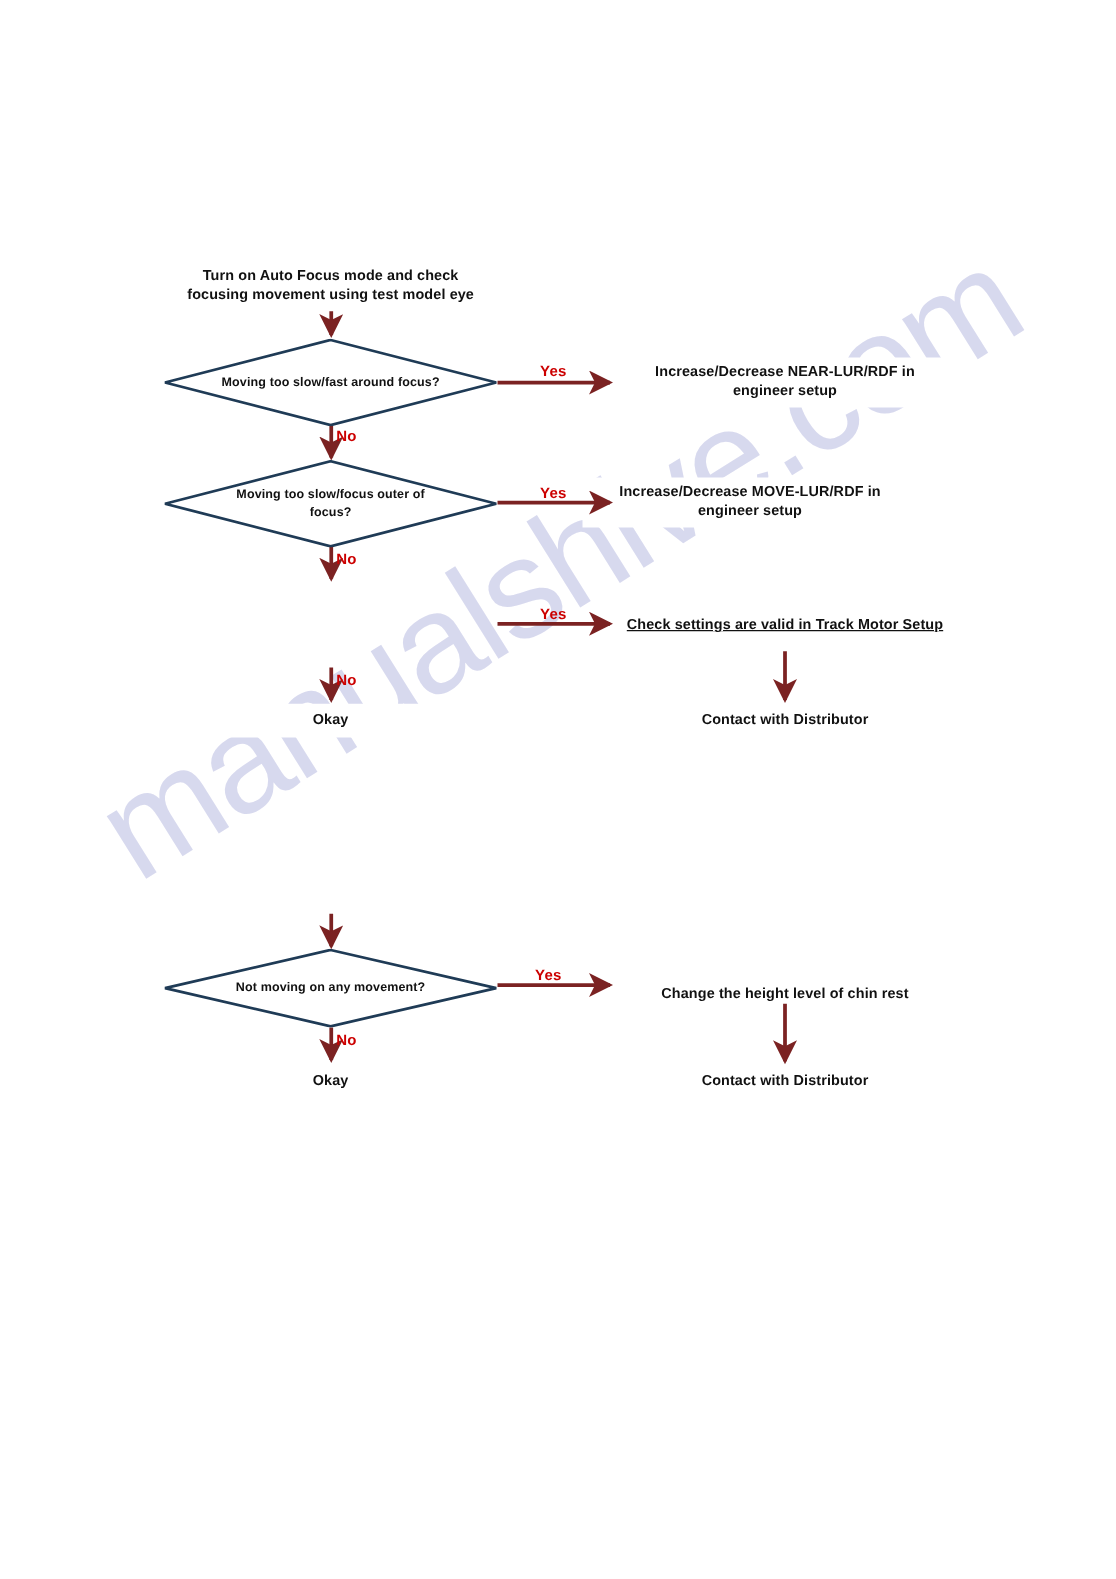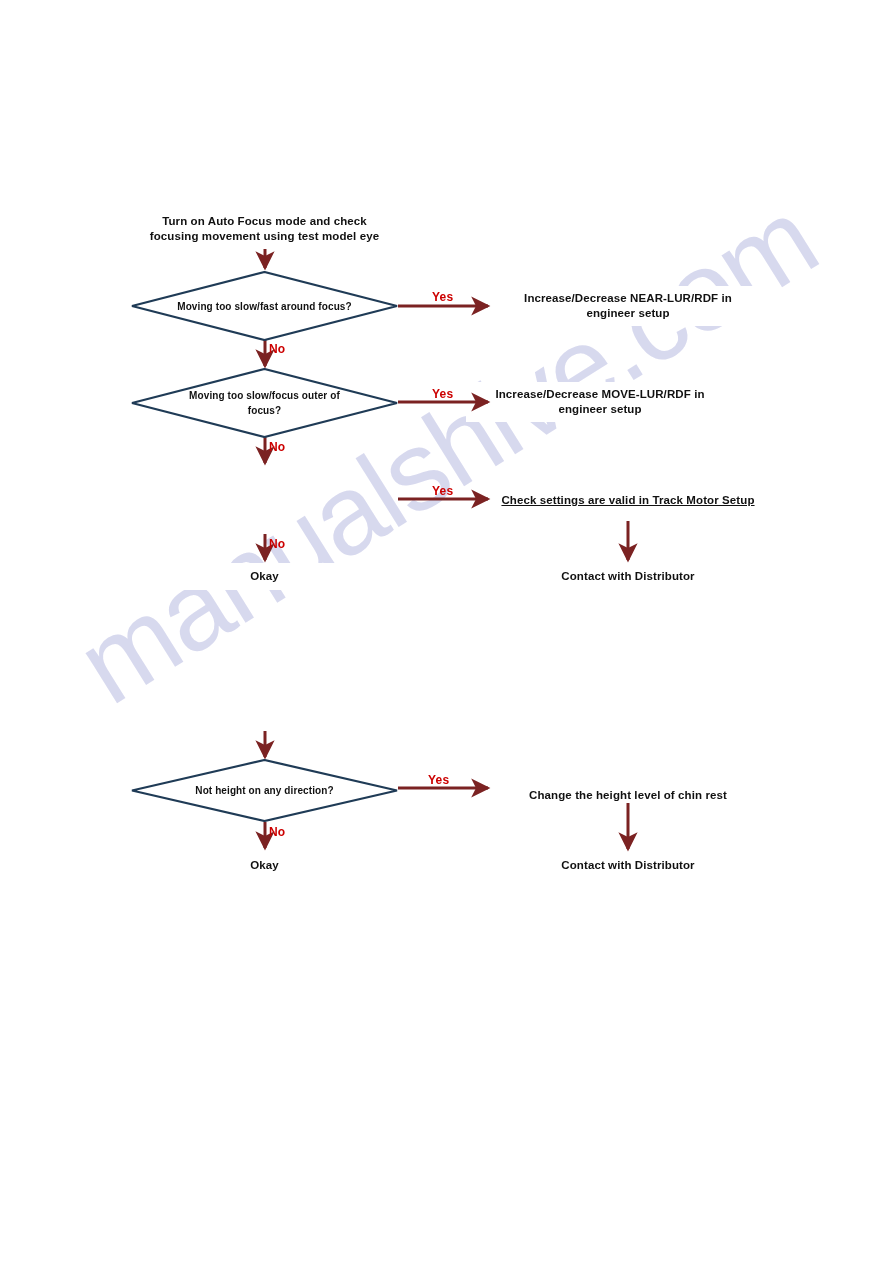--- a/index.html
+++ b/index.html
@@ -199,21 +199,21 @@
     <div class="edge-label" style="left:269px;top:440px;">No</div>
 
     <div class="edge-label" style="left:432px;top:484px;">Yes</div>
     <div class="edge-label" style="left:269px;top:537px;">No</div>
 
 
     <div class="node decision" style="left:131px;top:759px;width:267px;height:63px;">
       <svg viewBox="0 0 267 63" preserveAspectRatio="none">
         <polygon points="133.5,1 266,31.5 133.5,62 1,31.5" fill="#ffffff" stroke="#1f3b56" stroke-width="2.2"></polygon>
       </svg>
-      <span class="dtext">Not height on any direction?</span>
+      <span class="dtext">Not moving on any movement?</span>
     </div>
 
     <div class="node proc" style="left:494px;top:781px;width:268px;height:28px;">
       <span>Change the height level of chin rest</span>
     </div>
 
     <div class="node proc" style="left:131px;top:852px;width:267px;height:27px;">
       <span>Okay</span>
     </div>
 

